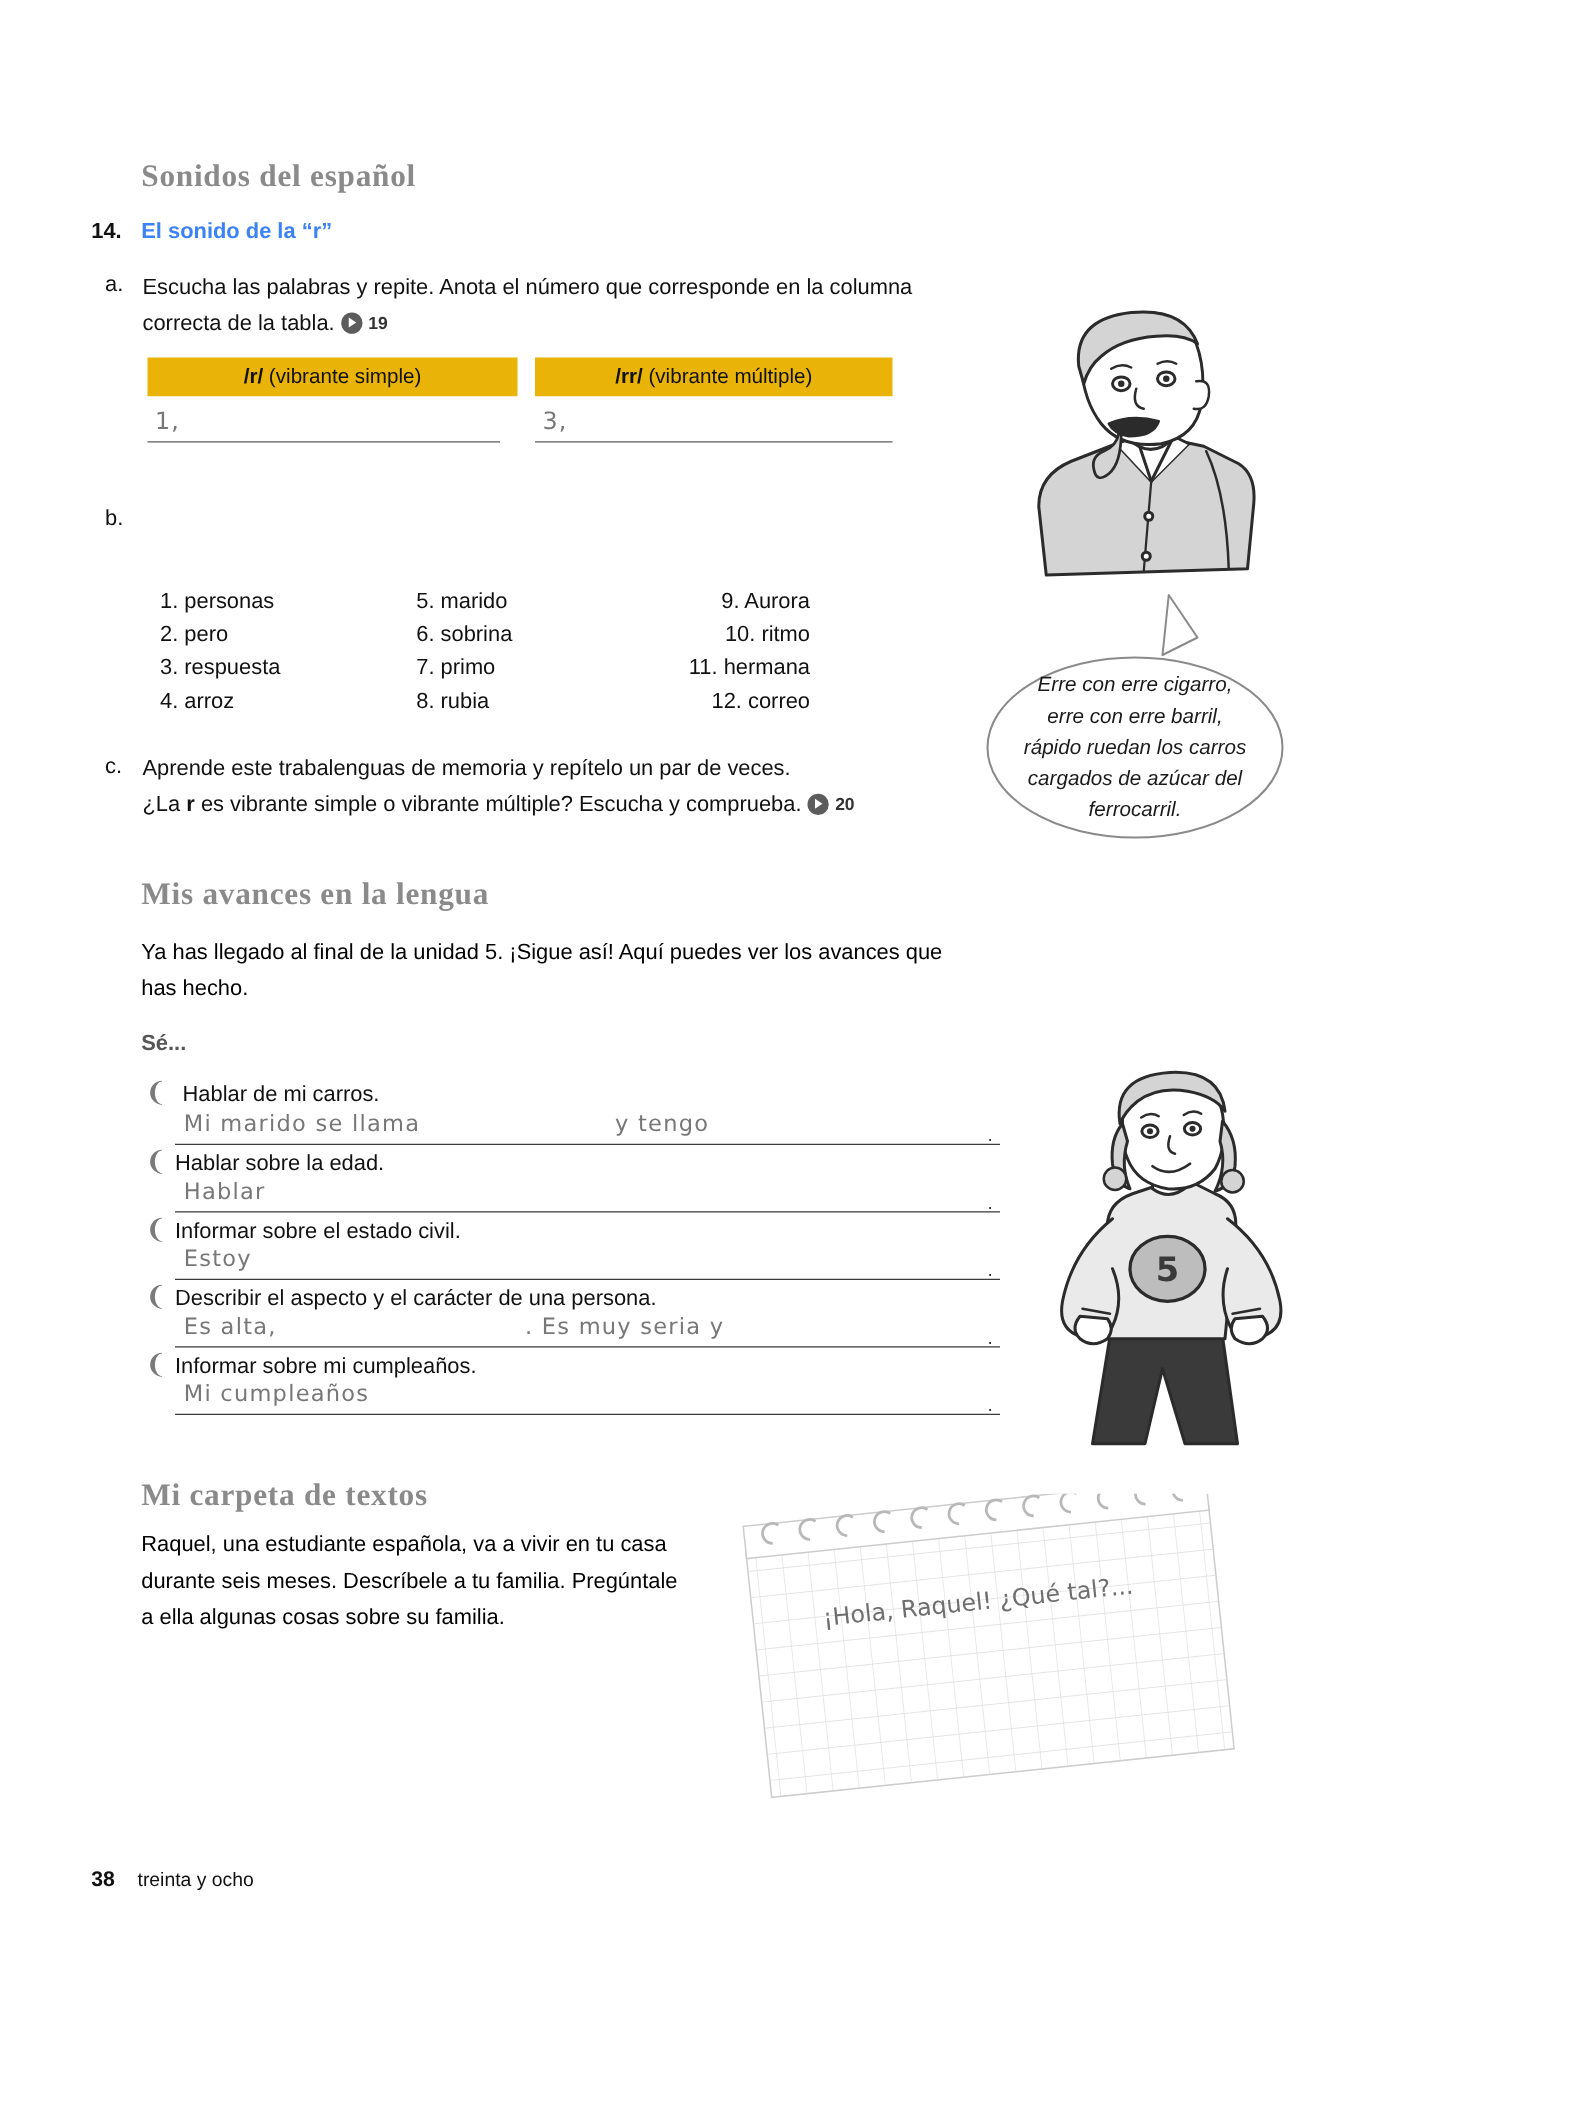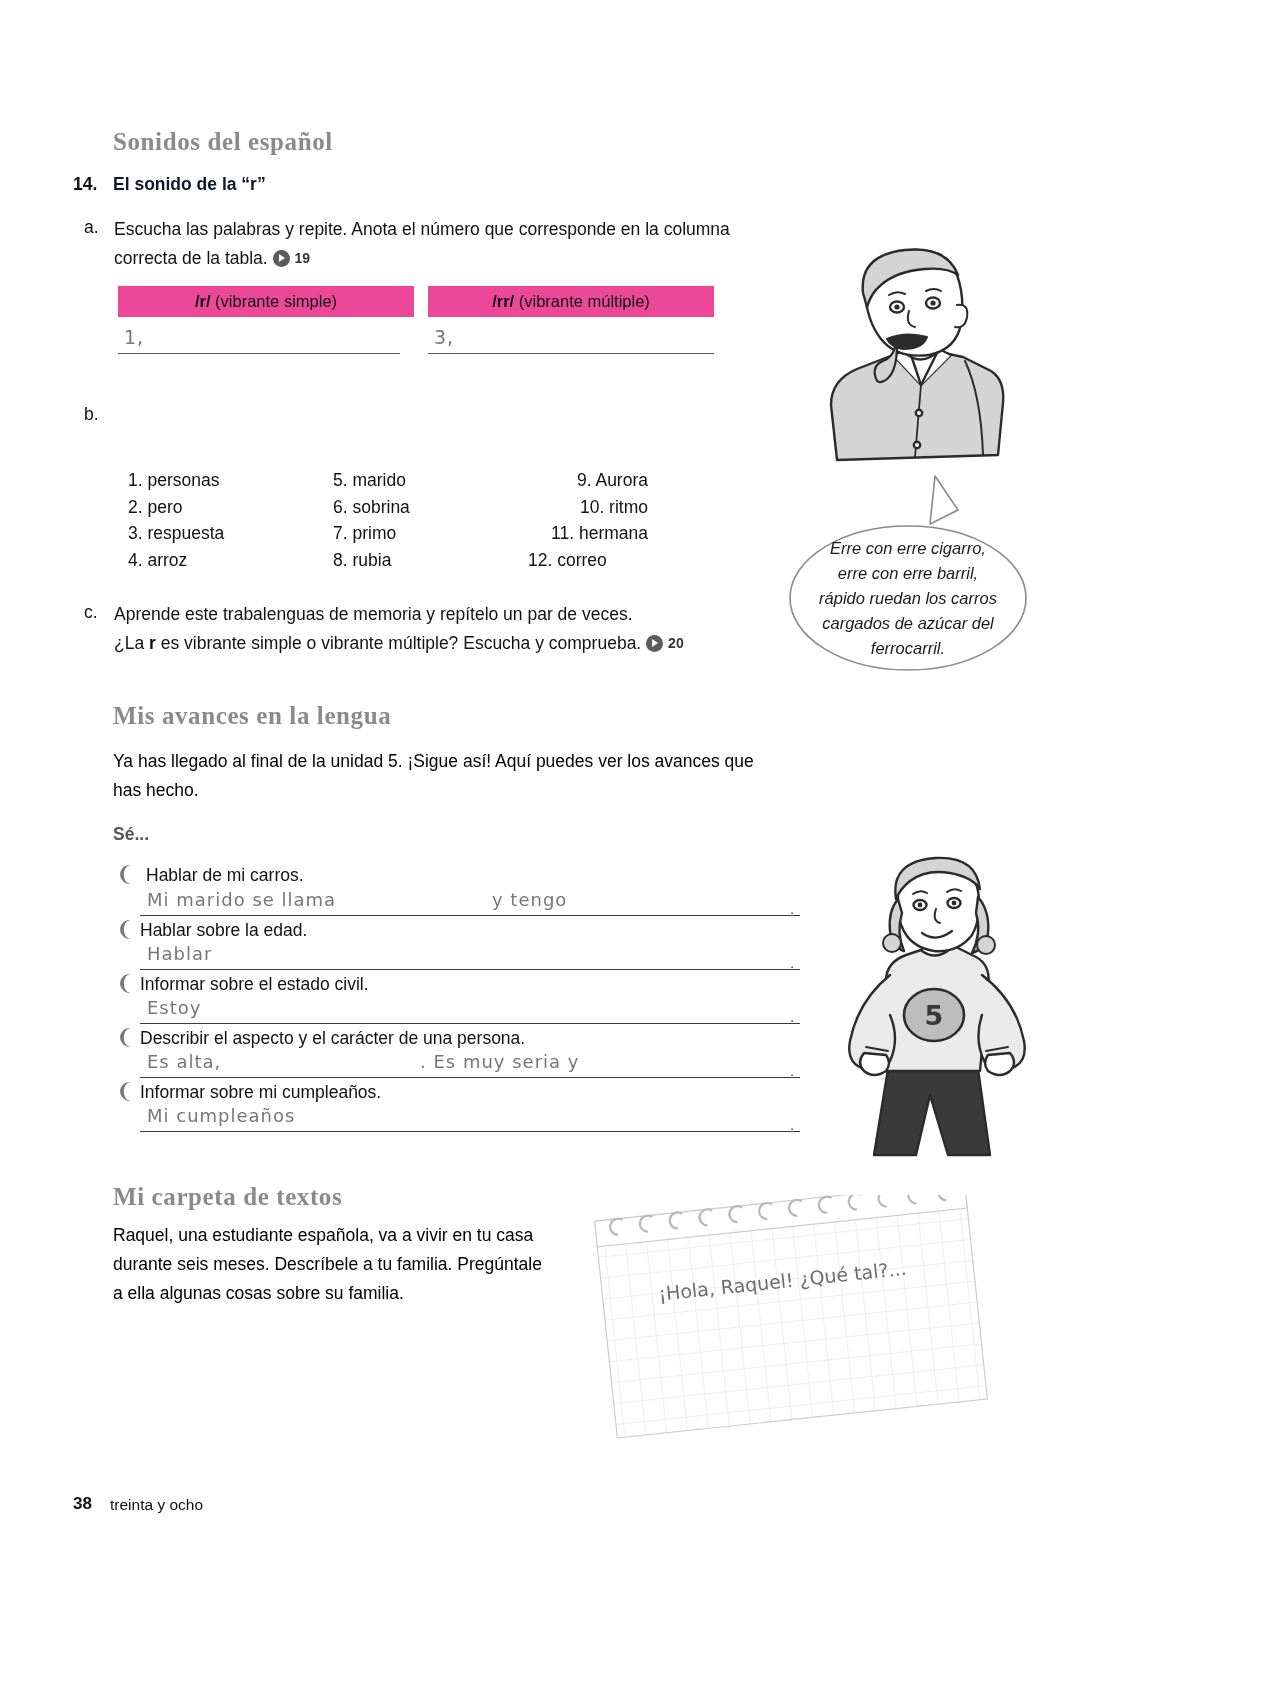--- a/index.html
+++ b/index.html
@@ -27,21 +27,21 @@
   .ex-num {
     position:absolute;
     font-size:17.5px;
     font-weight:bold;
     color:#111;
   }
   .ex-title {
     position:absolute;
     font-size:17.5px;
     font-weight:bold;
-    color:#0f172a;
+    color:#3b82f6;
   }
 
   
   .item-letter {
     position:absolute;
     font-size:17.5px;
     color:#111;
   }
   .item-text {
     position:absolute;
@@ -67,21 +67,21 @@
     content:"";position:absolute;left:6px;top:4px;
     border-left:6px solid #fff;
     border-top:4.5px solid transparent;
     border-bottom:4.5px solid transparent;
   }
   .audio .num{font-size:14px;font-weight:bold;color:#333;}
 
   
   .tbl-head {
     position:absolute;
-    background:#ec4899;
+    background:#eab308;
     height:31px;
     display:flex;align-items:center;justify-content:center;
     font-size:16.5px;
     color:#111;
   }
   .tbl-head b{font-weight:bold;}
   .answer-line{
     position:absolute;
     border-bottom:1.3px solid #5c5c5c;
   }
@@ -199,21 +199,21 @@
   <div class="wl" style="left:333px;top:467px;">
     <div>5. marido</div>
     <div>6. sobrina</div>
     <div>7. primo</div>
     <div>8. rubia</div>
   </div>
   <div class="wl right" style="left:528px;top:467px;width:120px;text-align:right;">
     <div style="text-align:right;">9. Aurora</div>
     <div style="text-align:right;">10. ritmo</div>
     <div style="text-align:right;">11. hermana</div>
-    <div style="">12. correo</div>
+    <div style="text-align:right;">12. correo</div>
   </div>
 
   <div class="item-letter" style="left:84px;top:602px;">c.</div>
   <div class="item-text" style="left:114px;top:600px;width:680px;">
     <span>Aprende este trabalenguas de memoria y repítelo un par de veces.</span><br>
     <span>¿La </span><b>r</b><span> es vibrante simple o vibrante múltiple? Escucha y comprueba.</span>
     <span class="audio">
       <span class="disc"></span>
       <span class="num">20</span>
     </span>

